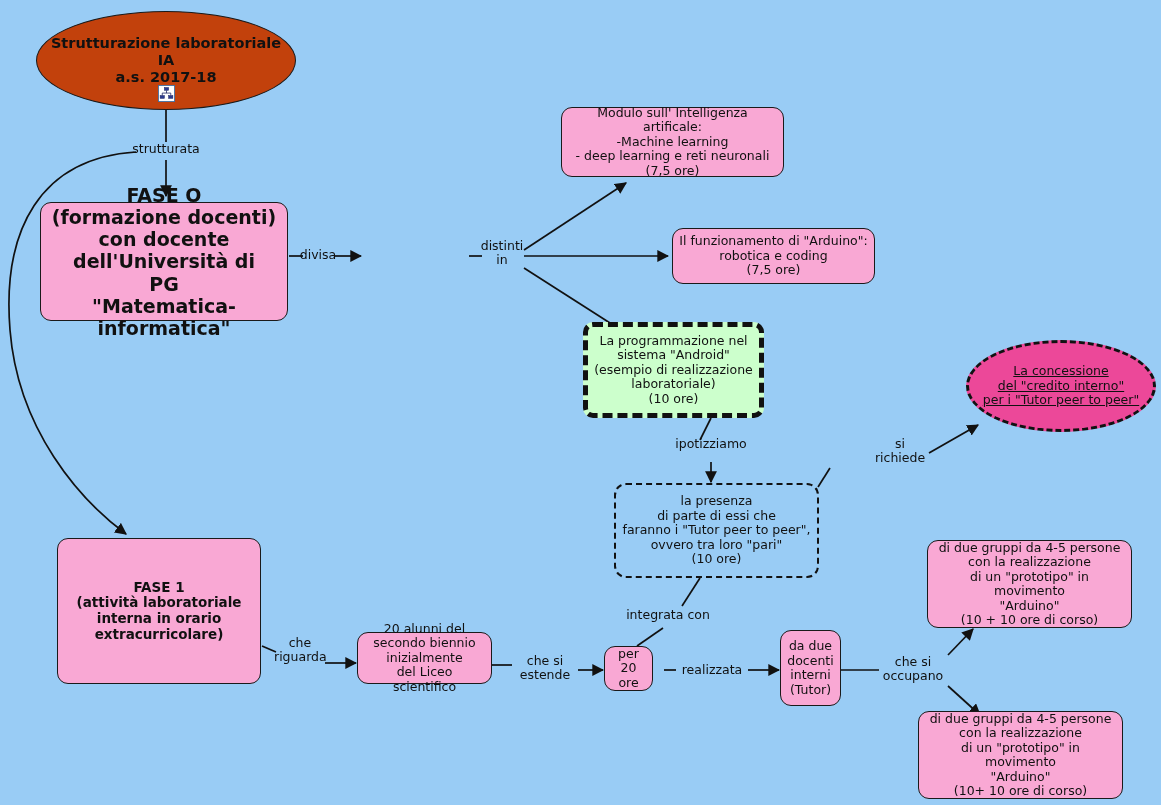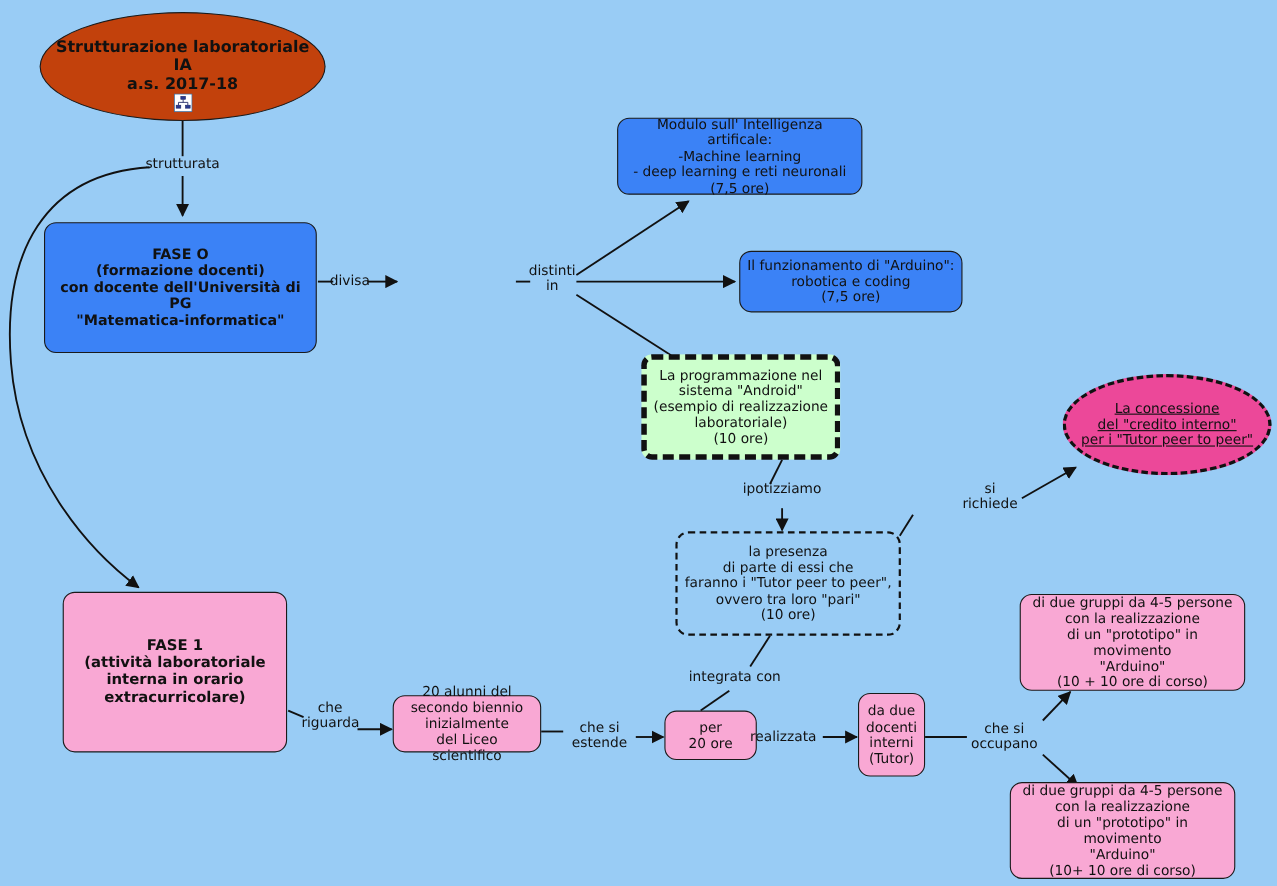--- a/index.html
+++ b/index.html
@@ -33,21 +33,21 @@
     color: #111111;
     line-height: 1.16;
     white-space: pre-line;
     z-index: 3;
   }
   .box {
     border: 1.4px solid #1a1a1a;
     border-radius: 11px;
     padding: 4px 6px;
   }
-  .box-green { background: #3b82f6; }
+  .box-green { background: #f9a8d4; }
   .box-yellow { background: #f9a8d4; }
   .box-dashed {
     border: 5px dashed #111111;
     border-radius: 10px;
     background: #ccffcc;
   }
   .box-dashdot {
     border: 2.5px dashed #111111;
     border-radius: 12px;
     background: transparent;
@@ -148,21 +148,21 @@
 a.s. 2017-18</div>
 
   <svg class="root-icon" style="left:158px; top:85px;" viewBox="0 0 20 20" xmlns="http://www.w3.org/2000/svg">
     <rect x="0.5" y="0.5" width="19" height="19" fill="#ffffff" stroke="#3a6ea5" stroke-width="1"></rect>
     <rect x="7.5" y="3" width="5" height="3.2" fill="#2b3a8f" stroke="#1a2260" stroke-width="0.6"></rect>
     <rect x="2.5" y="12.5" width="5" height="3.2" fill="#2b3a8f" stroke="#1a2260" stroke-width="0.6"></rect>
     <rect x="12.5" y="12.5" width="5" height="3.2" fill="#2b3a8f" stroke="#1a2260" stroke-width="0.6"></rect>
     <path d="M10 6.4 L10 9.5 M5 9.5 L15 9.5 M5 9.5 L5 12.5 M15 9.5 L15 12.5" stroke="#1a2260" stroke-width="0.9" fill="none"></path>
   </svg>
 
-  <div class="node box box-green bold" style="left:40px; top:202px; width:248px; height:119px; font-size:13px;">FASE O
+  <div class="node box box-green bold" style="left:40px; top:202px; width:248px; height:119px; font-size:19px;">FASE O
 (formazione docenti)
 con docente dell'Università di
 PG
 "Matematica-informatica"</div>
 
 
   <div class="node box box-green" style="left:561px; top:107px; width:223px; height:70px; font-size:12.5px;">Modulo sull' Intelligenza artificale:
 -Machine learning
 - deep learning e reti neuronali
 (7,5 ore)</div>
@@ -194,21 +194,21 @@
   <div class="node box box-yellow bold" style="left:57px; top:538px; width:204px; height:146px; font-size:13.5px;">FASE 1
 (attività laboratoriale
 interna in orario
 extracurricolare)</div>
 
   <div class="node box box-yellow" style="left:357px; top:632px; width:135px; height:52px; font-size:12.5px;">20 alunni del
 secondo biennio
 inizialmente
 del Liceo scientifico</div>
 
-  <div class="node box box-yellow" style="left:604px; top:646px; width:84px; height:45px; font-size:12.5px;">per
+  <div class="node box box-yellow" style="left:604px; top:646px; width:49px; height:45px; font-size:12.5px;">per
 20 ore</div>
 
   <div class="node box box-yellow" style="left:780px; top:630px; width:61px; height:76px; font-size:12.5px;">da due
 docenti
 interni
 (Tutor)</div>
 
   <div class="node box box-yellow" style="left:927px; top:540px; width:205px; height:88px; font-size:12.5px;">di due gruppi da 4-5 persone
 con la realizzazione
 di un "prototipo" in movimento

